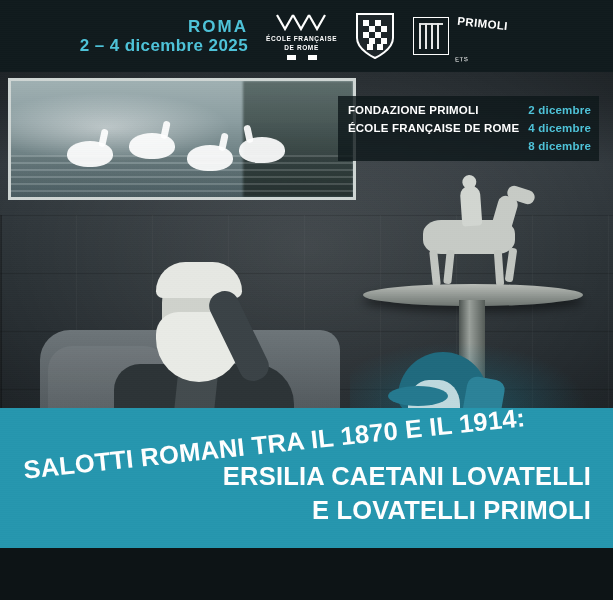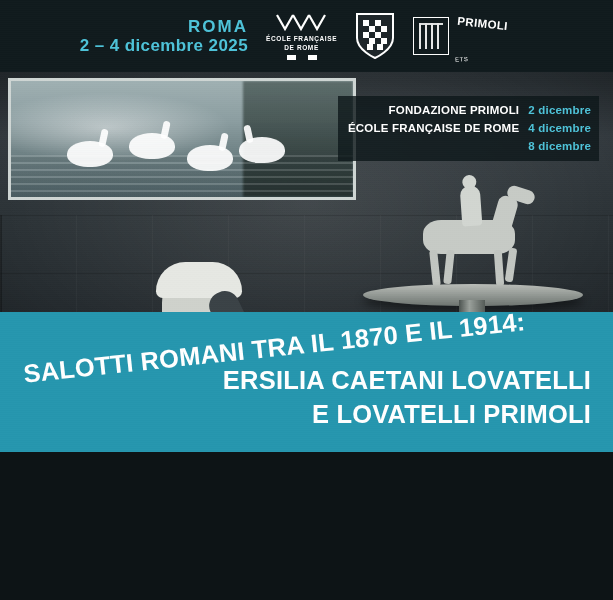--- a/index.html
+++ b/index.html
@@ -4,21 +4,21 @@
 <style>
   * { box-sizing: border-box; margin: 0; padding: 0; }
   html, body {
     width: 613px; height: 600px;
     font-family: "Liberation Sans", sans-serif;
     background: #0d1416;
     overflow: hidden;
   }
   .poster {
     position: relative;
-    width: 613px; height: 452px;
+    width: 613px; height: 548px;
     overflow: hidden;
     background: #2a3034;
   }
 
   
   .photo {
     position: absolute; inset: 0;
     background:
       
       radial-gradient(ellipse 90% 70% at 50% 45%, rgba(255,255,255,0.10) 0%, rgba(0,0,0,0.00) 55%, rgba(0,0,0,0.45) 100%),
@@ -118,21 +118,21 @@
     filter: blur(1px);
   }
 
   
   .schedule {
     position: absolute; right: 14px; top: 96px;
     display: flex; z-index: 5;
     background: rgba(13,22,25,0.80);
     padding: 6px 8px 6px 10px;
   }
-  .schedule .names { text-align: right; color: #ffffff; padding-right: 9px; }
+  .schedule .names { text-align: left; color: #ffffff; padding-right: 9px; }
   .schedule .names div { font-size: 11.5px; font-weight: bold; line-height: 1.55; letter-spacing: .2px; }
   .schedule .days { color: #4ec3d9; text-align: left; }
   .schedule .days div { font-size: 11.5px; font-weight: bold; line-height: 1.55; letter-spacing: .2px; }
 
   
   .statue-group { position: absolute; right: 30px; top: 180px; width: 220px; height: 300px; z-index: 2; }
   .statue {
     position: absolute; left: 36px; top: 0; width: 150px; height: 110px;
   }
   .horse-body {

